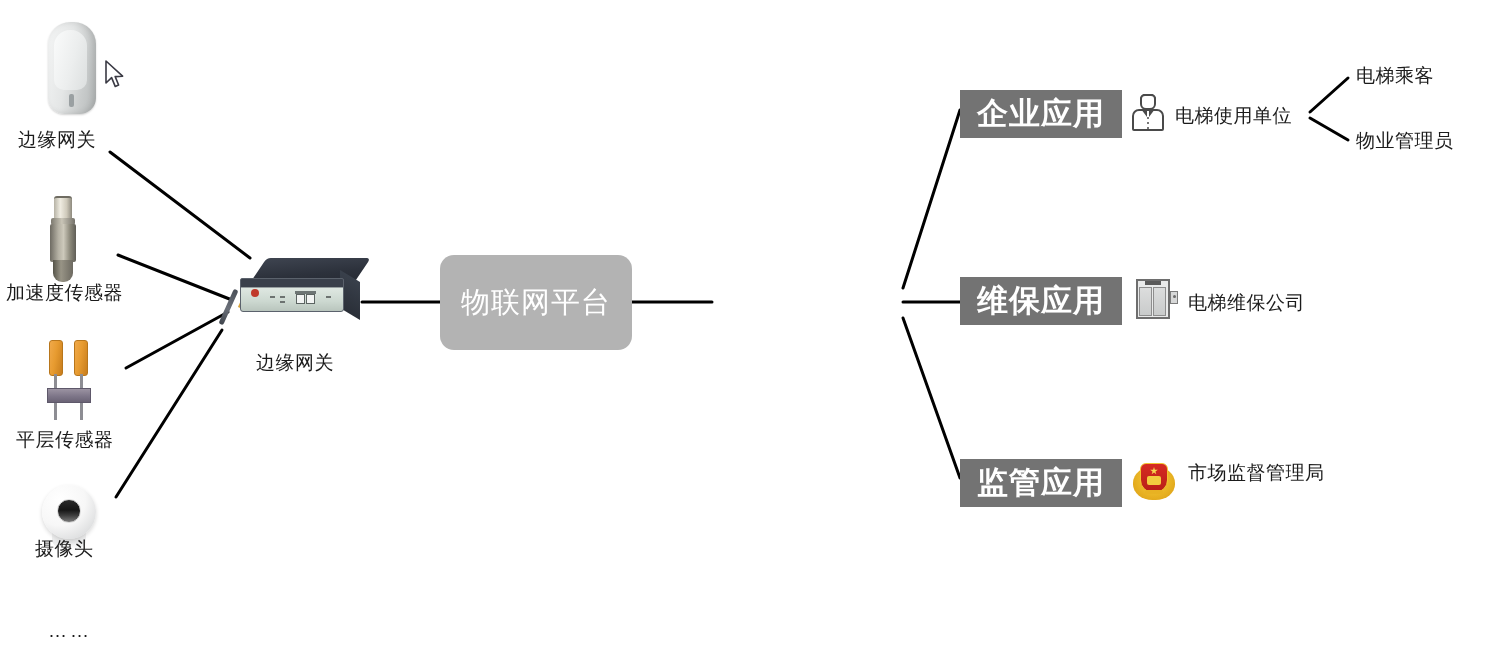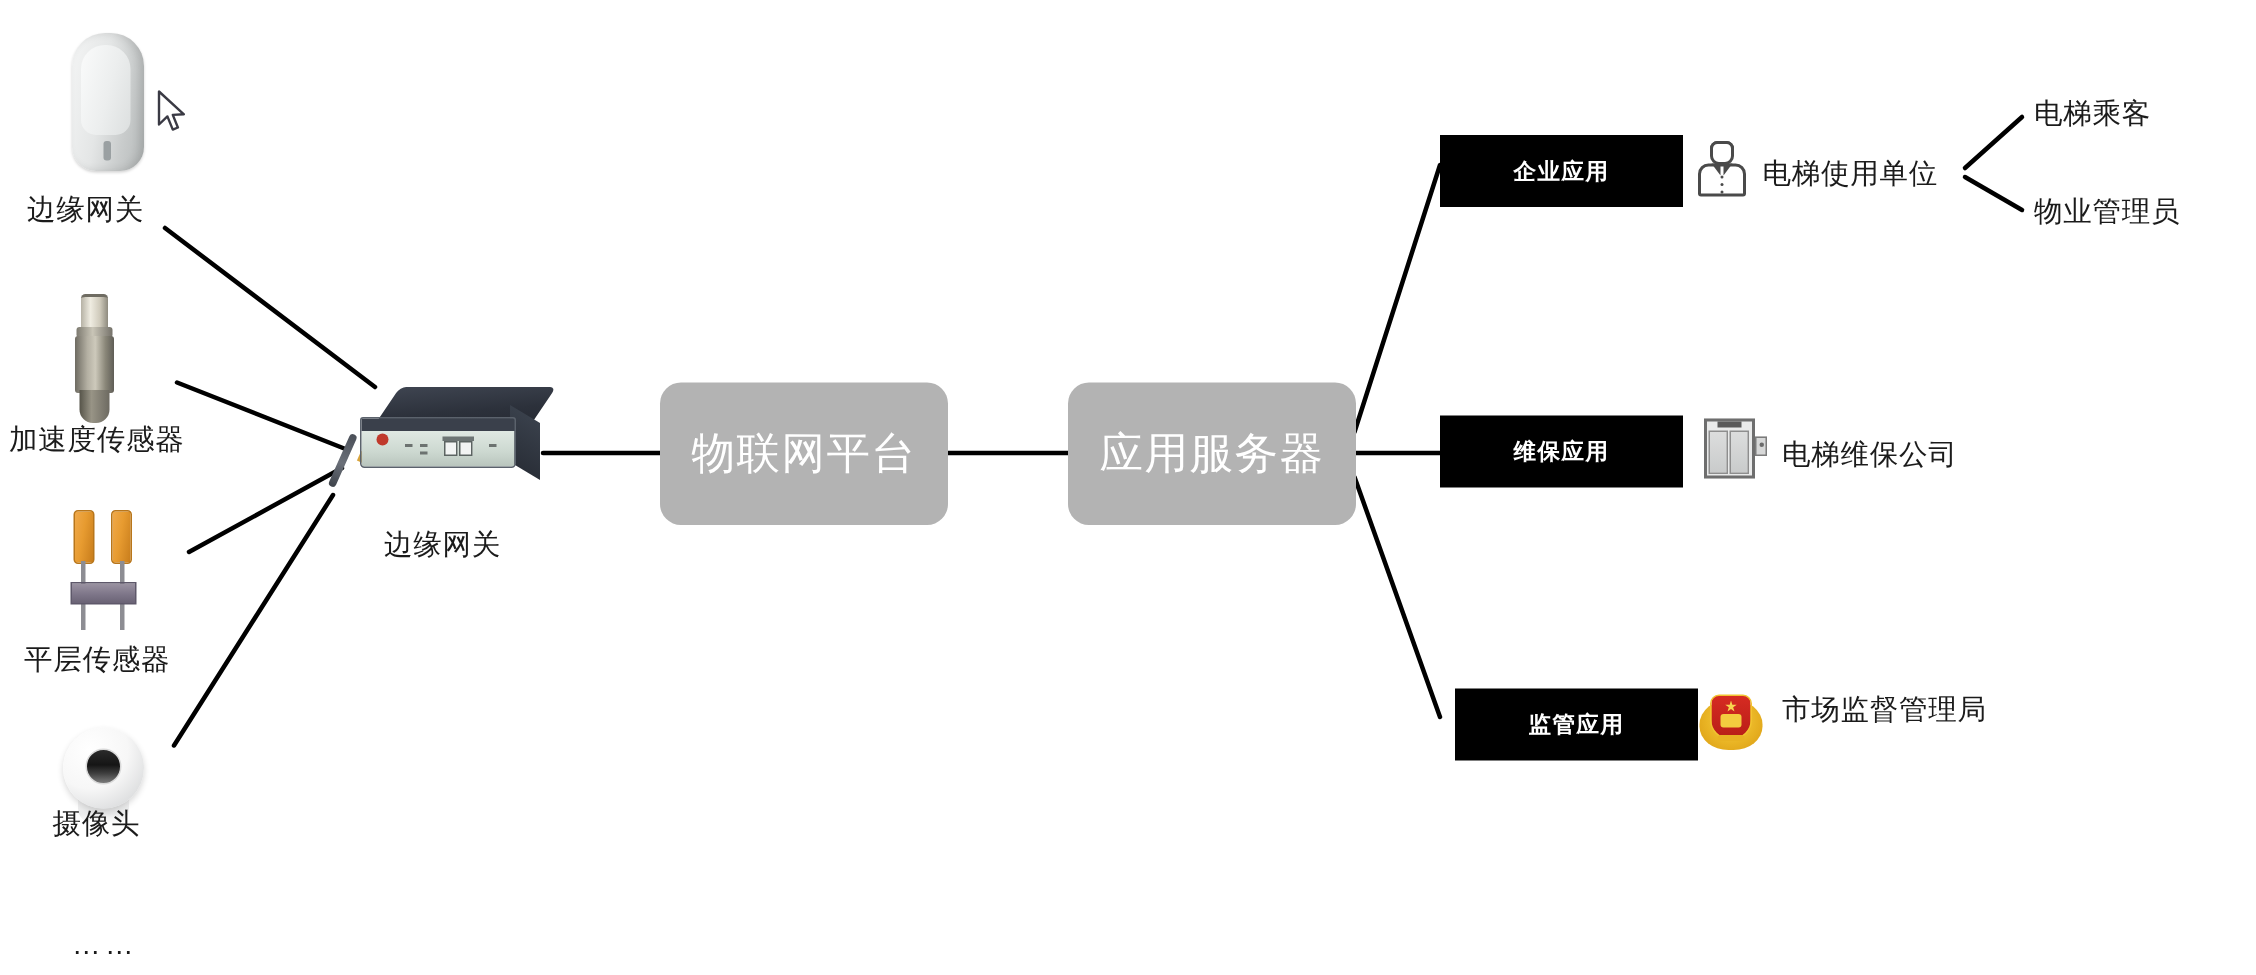--- a/index.html
+++ b/index.html
@@ -223,26 +223,26 @@
     align-items: center;
     justify-content: center;
     color: #ffffff;
     font-size: 29px;
     letter-spacing: 1px;
   }
 
   
   .blue-box {
     position: absolute;
-    background: #000000;
+    background: #737373;
     display: flex;
     align-items: center;
     justify-content: center;
     color: #ffffff;
-    font-size: 15px;
+    font-size: 31px;
     font-weight: bold;
     letter-spacing: 1px;
   }
 
   
   .actor-icon { position: absolute; }
 
   .pb-head {
     position: absolute;
     left: 9px; top: 1px;
@@ -446,23 +446,20 @@
     <div class="gw-mark" style="left:40px; top:38px;"></div>
     <div class="gw-mark" style="left:40px; top:43px;"></div>
     <div class="gw-mark" style="left:86px; top:38px;"></div>
   </div>
   <div class="node-label" style="left:256px; top:350px;">边缘网关</div>
 
   <div class="gray-box" style="left:440px; top:255px; width:192px; height:95px;">
     <span>物联网平台</span>
   </div>
 
-  <div class="gray-box" style="left:712px; top:255px; width:192px; height:95px;">
-    <span>应用服务器</span>
-  </div>
 
   <div class="blue-box" style="left:960px; top:90px; width:162px; height:48px;">
     <span>企业应用</span>
   </div>
   <div class="actor-icon" style="left:1131px; top:93px; width:36px; height:40px;">
     <div class="pb-hair"></div>
     <div class="pb-head"></div>
     <div class="pb-body"></div>
     <div class="pb-collar-l"></div>
     <div class="pb-collar-r"></div>
@@ -480,21 +477,21 @@
   <div class="actor-icon" style="left:1134px; top:278px; width:46px; height:44px;">
     <div class="ev-frame"></div>
     <div class="ev-lintel"></div>
     <div class="ev-door-l"></div>
     <div class="ev-door-r"></div>
     <div class="ev-panel"></div>
     <div class="ev-panel-dot"></div>
   </div>
   <div class="node-label" style="left:1188px; top:290px;">电梯维保公司</div>
 
-  <div class="blue-box" style="left:960px; top:459px; width:162px; height:48px;margin-left:10px;">
+  <div class="blue-box" style="left:960px; top:459px; width:162px; height:48px;">
     <span>监管应用</span>
   </div>
   <div class="actor-icon" style="left:1133px; top:461px; width:44px; height:44px;">
     <div class="emb-wreath"></div>
     <div class="emb-shield"></div>
     <div class="emb-star"></div>
     <div class="emb-gear"></div>
     <div class="emb-base"></div>
   </div>
   <div class="node-label" style="left:1188px; top:460px;">市场监督管理局</div>

